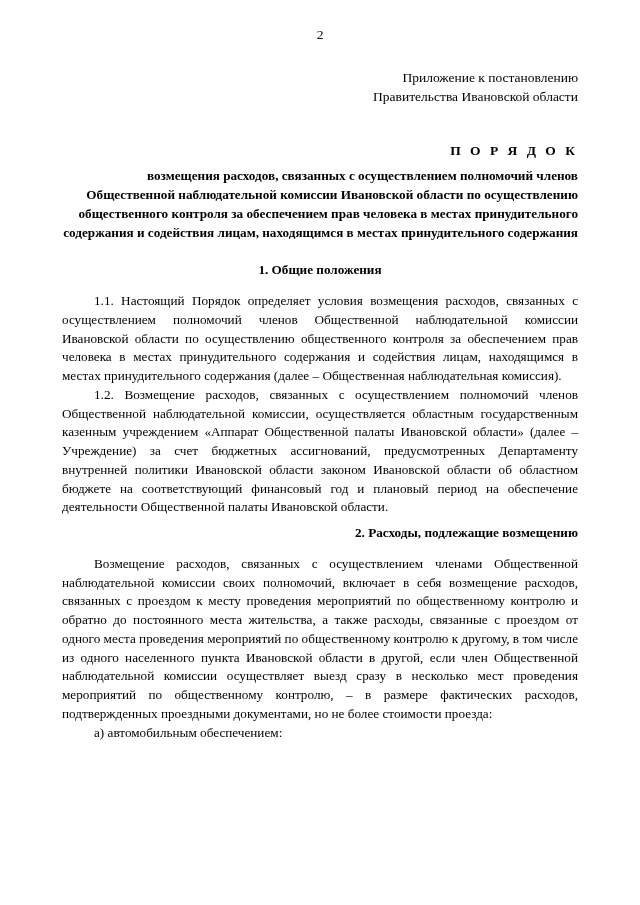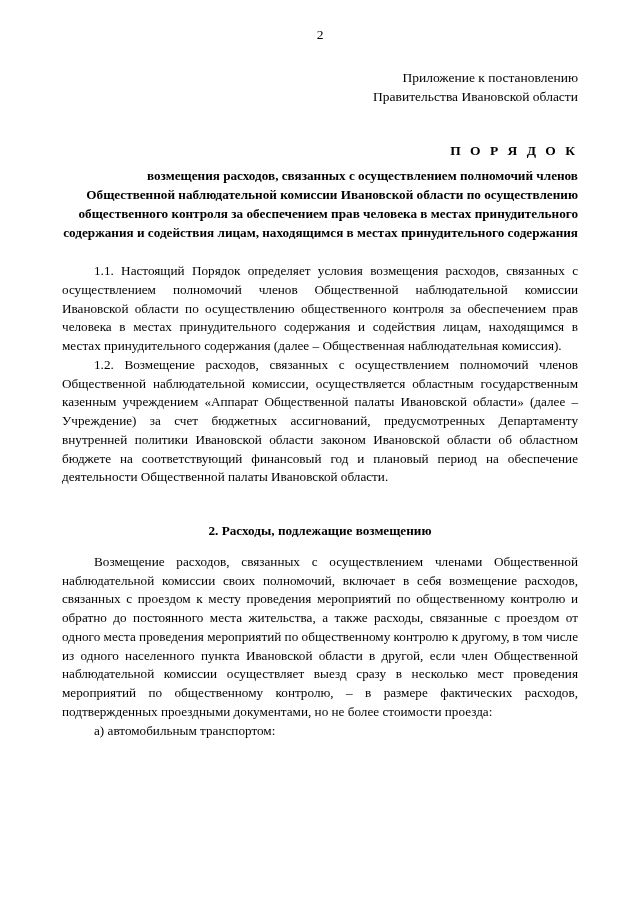--- a/index.html
+++ b/index.html
@@ -51,21 +51,22 @@
     line-height: 1.45;
     margin: 0 0 20px 0;
   }
   .section-heading {
     text-align: center;
     font-size: 13.2px;
     font-weight: bold;
     margin: 0 0 14px 0;
   }
   .section-heading.spaced-top {
-    margin-top: 36px;
+    margin-top: 8px;
+    text-align: right;
   }
   p.body-text {
     text-align: justify;
     font-size: 13.2px;
     line-height: 1.42;
     margin: 0;
     text-indent: 32px;
     hyphens: none;
     font-family: Liberation Serif, serif;
   }
@@ -79,22 +80,23 @@
 
   <div class="approval-block">
     <div>Приложение к постановлению</div>
     <div>Правительства Ивановской области</div>
   </div>
 
   <div class="doc-title">П О Р Я Д О К</div>
 
   <div class="doc-subtitle">возмещения расходов, связанных с осуществлением полномочий членов Общественной наблюдательной комиссии Ивановской области по осуществлению общественного контроля за обеспечением прав человека в местах принудительного содержания и содействия лицам, находящимся в местах принудительного содержания</div>
 
+  <div class="section-heading">1. Общие положения</div>
 
   <p class="body-text">1.1. Настоящий Порядок определяет условия возмещения расходов, связанных с осуществлением полномочий членов Общественной наблюдательной комиссии Ивановской области по осуществлению общественного контроля за обеспечением прав человека в местах принудительного содержания и содействия лицам, находящимся в местах принудительного содержания (далее – Общественная наблюдательная комиссия).</p>
   <p class="body-text">1.2. Возмещение расходов, связанных с осуществлением полномочий членов Общественной наблюдательной комиссии, осуществляется областным государственным казенным учреждением «Аппарат Общественной палаты Ивановской области» (далее – Учреждение) за счет бюджетных ассигнований, предусмотренных Департаменту внутренней политики Ивановской области законом Ивановской области об областном бюджете на соответствующий финансовый год и плановый период на обеспечение деятельности Общественной палаты Ивановской области.</p>
 
   <div class="section-heading spaced-top">2. Расходы, подлежащие возмещению</div>
 
   <p class="body-text">Возмещение расходов, связанных с осуществлением членами Общественной наблюдательной комиссии своих полномочий, включает в себя возмещение расходов, связанных с проездом к месту проведения мероприятий по общественному контролю и обратно до постоянного места жительства, а также расходы, связанные с проездом от одного места проведения мероприятий по общественному контролю к другому, в том числе из одного населенного пункта Ивановской области в другой, если член Общественной наблюдательной комиссии осуществляет выезд сразу в несколько мест проведения мероприятий по общественному контролю, – в размере фактических расходов, подтвержденных проездными документами, но не более стоимости проезда:</p>
-  <p class="body-text">а) автомобильным транспортом:</p>
+  <p class="body-text">а) автомобильным обеспечением:</p>
 
 </div>
 
 </body></html>

